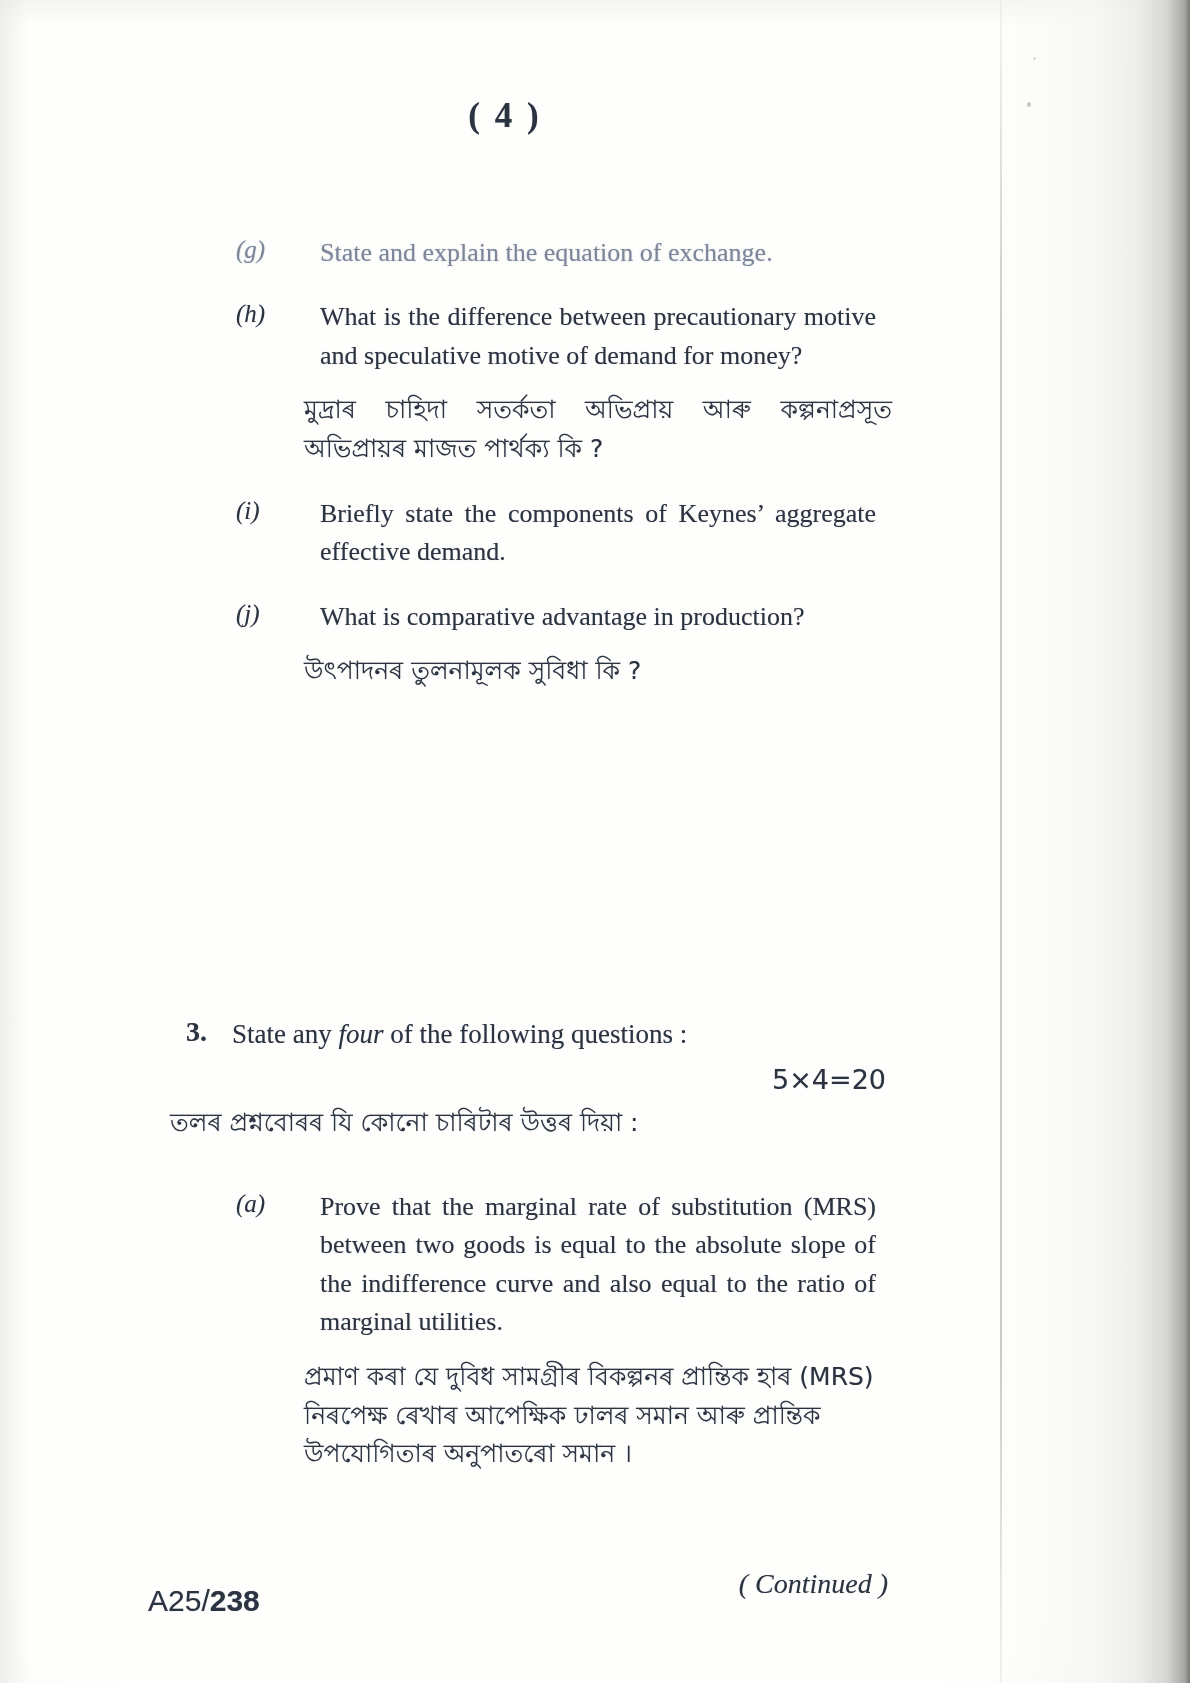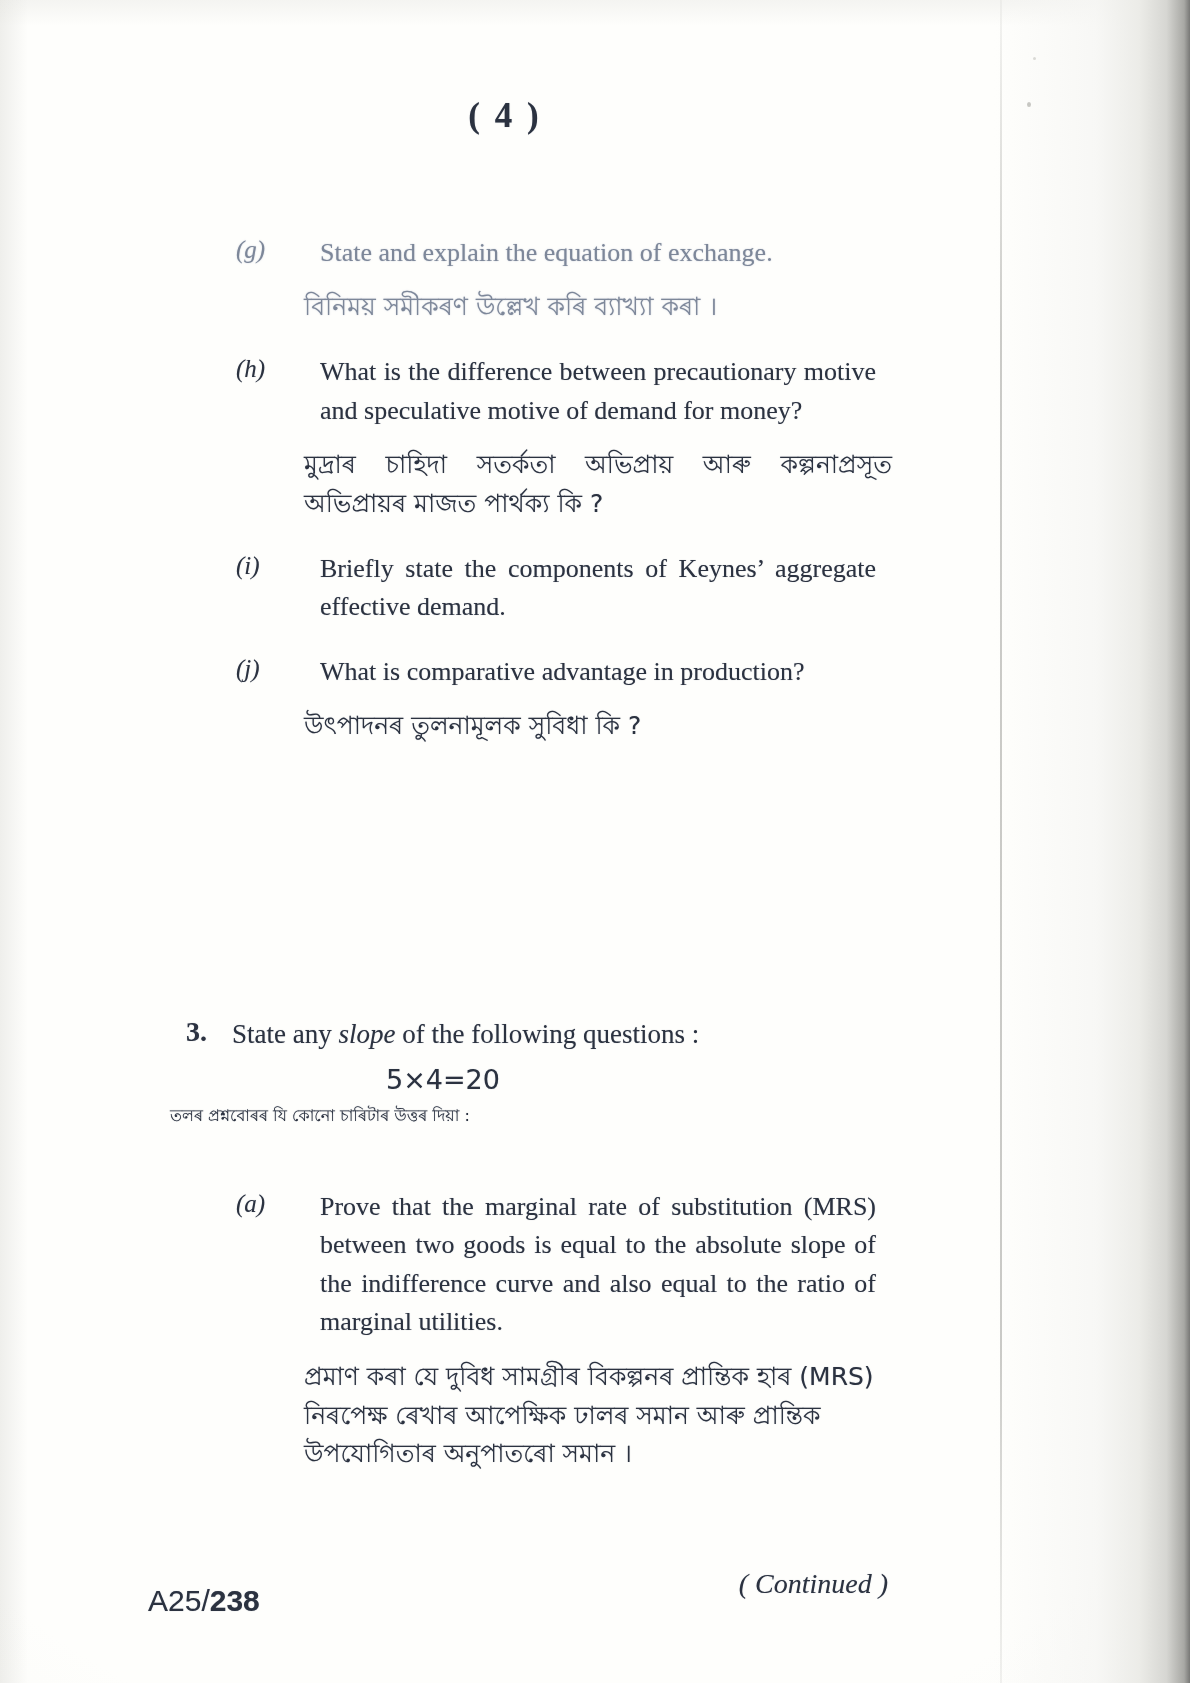--- a/index.html
+++ b/index.html
@@ -149,28 +149,28 @@
     font-weight: 700;
   }
   .q3-text {
     font-size: 27px;
     line-height: 1.4;
   }
   .q3-text .it { font-style: italic; }
   .marks {
     margin-top: 10px;
     padding-right: 124px;
-    text-align: center;
+    text-align: right;
     font-size: 27px;
     font-family: "DejaVu Sans", "Liberation Sans", sans-serif;
   }
   #q3-as {
     margin-top: 8px;
     padding-left: 170px;
-    font-size: 16px;
+    font-size: 25px;
     font-family: "DejaVu Sans", "Liberation Sans", sans-serif;
   }
 
   #q3a {
     position: absolute;
     top: 1172px;
     left: 232px;
     width: 660px;
   }
 
@@ -216,21 +216,20 @@
 
   <div id="content">
 
     <div class="page-number ink">( 4 )</div>
 
     <div class="qlist">
 
       <div class="qitem faded">
         <div class="qlabel">(g)</div>
         <p class="en">State and explain the equation of exchange.</p>
-        <p class="as lastline">বিনিময় সমীকৰণ উল্লেখ কৰি ব্যাখ্যা কৰা ।</p>
       </div>
 
       <div class="qitem">
         <div class="qlabel ink">(h)</div>
         <p class="en ink">What is the difference between precautionary motive and speculative motive of demand for money?</p>
         <p class="as ink">মুদ্ৰাৰ চাহিদা সতৰ্কতা অভিপ্ৰায় আৰু কল্পনাপ্ৰসূত অভিপ্ৰায়ৰ মাজত পাৰ্থক্য কি ?</p>
       </div>
 
       <div class="qitem">
         <div class="qlabel ink">(i)</div>
@@ -241,21 +240,21 @@
         <div class="qlabel ink">(j)</div>
         <p class="en ink">What is comparative advantage in production?</p>
         <p class="as lastline ink">উৎপাদনৰ তুলনামূলক সুবিধা কি ?</p>
       </div>
 
     </div>
 
     <div class="section" id="q3">
       <div class="q3-row">
         <div class="q3-num ink">3.</div>
-        <div class="q3-text ink"><span>State any </span><span class="it">slope</span><span> of the following questions :</span></div>
+        <div class="q3-text ink"><span>State any </span><span class="it">four</span><span> of the following questions :</span></div>
       </div>
       <div class="marks ink">5×4=20</div>
       <div id="q3-as" class="ink">তলৰ প্ৰশ্নবোৰৰ যি কোনো চাৰিটাৰ উত্তৰ দিয়া :</div>
     </div>
 
     <div id="q3a">
       <div class="qitem">
         <div class="qlabel ink">(a)</div>
         <p class="en ink">Prove that the marginal rate of substitution (MRS) between two goods is equal to the absolute slope of the indifference curve and also equal to the ratio of marginal utilities.</p>
         <p class="as lastline ink">প্ৰমাণ কৰা যে দুবিধ সামগ্ৰীৰ বিকল্পনৰ প্ৰান্তিক হাৰ (MRS) নিৰপেক্ষ ৰেখাৰ আপেক্ষিক ঢালৰ সমান আৰু প্ৰান্তিক উপযোগিতাৰ অনুপাতৰো সমান ।</p>

